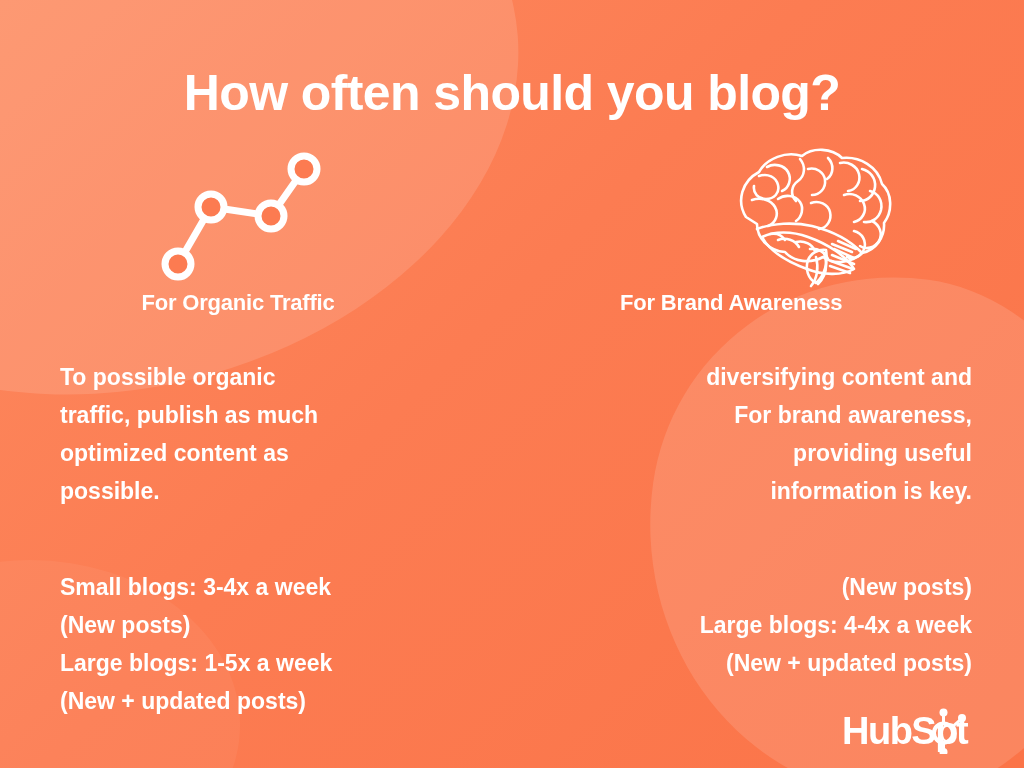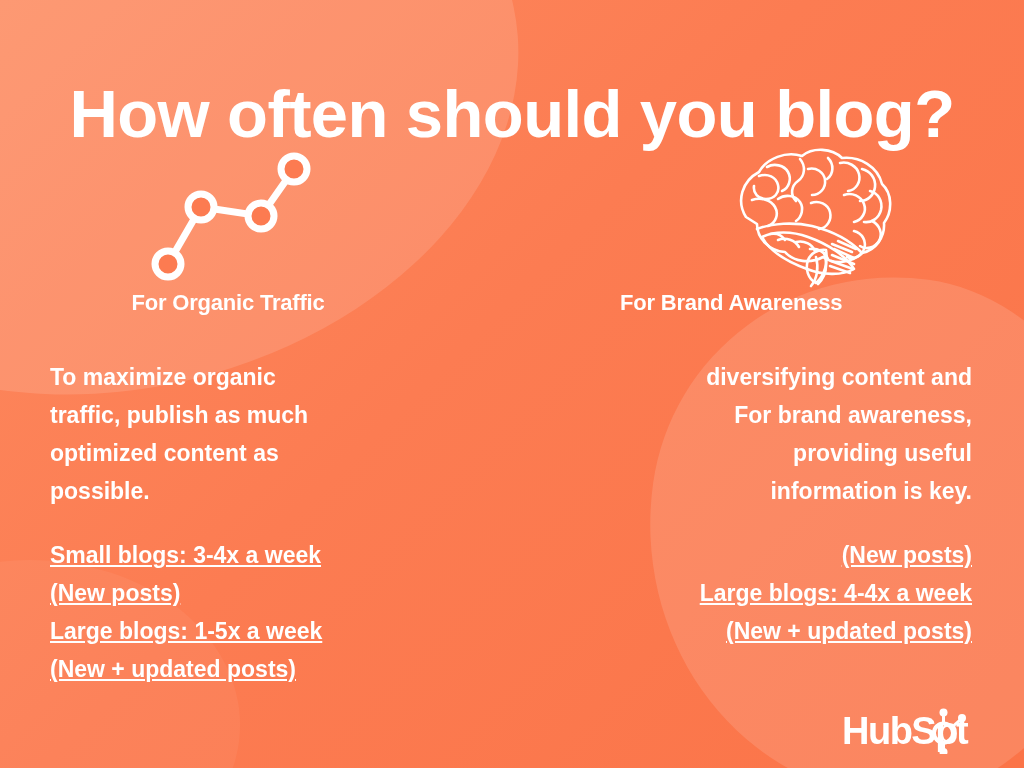--- a/index.html
+++ b/index.html
@@ -57,33 +57,33 @@
   }
 
   
   .title {
     position: absolute;
     left: 0;
     top: 32px;
     width: 1024px;
     text-align: center;
     color: #FFFFFF;
-    font-size: 67px;
+    font-size: 50px;
     font-weight: bold;
     letter-spacing: -0.6px;
     line-height: 1.1;
   }
 
   
   .column {
     position: absolute;
     top: 140px;
     width: 400px;
   }
-  .column-left  { left: 50px;  text-align: left;  }
+  .column-left  { left: 60px;  text-align: left;  }
   .column-right { left: 572px; text-align: right; }
 
   .icon-wrap {
     height: 150px;
     position: relative;
   }
   .icon-left  { text-align: left;  }
   .icon-right { text-align: right; }
 
   .icon-left svg  { position: absolute; left: 96px; top: 6px; }
@@ -102,21 +102,21 @@
 
   .body-copy {
     color: #FFFFFF;
     font-size: 23px;
     font-weight: bold;
     line-height: 38px;
     margin: 0;
     padding: 0;
   }
   .block-advice { margin-top: 42px; }
-  .block-stats  { margin-top: 26px; text-decoration: underline; }
+  .block-stats  { margin-top: 58px; }
 
   .body-copy .line { display: block; white-space: nowrap; }
 
   
   .logo {
     position: absolute;
     right: 22px;
     bottom: 14px;
     height: 46px;
   }
@@ -146,21 +146,21 @@
           <circle cx="55" cy="61" r="13"></circle>
           <circle cx="115" cy="70" r="13"></circle>
           <circle cx="148" cy="23" r="13"></circle>
         </g>
       </svg>
     </div>
 
     <div class="col-heading">For Organic Traffic</div>
 
     <div class="body-copy block-advice">
-      <span class="line">To maximize organic</span>
+      <span class="line">To possible organic</span>
       <span class="line">traffic, publish as much</span>
       <span class="line">optimized content as</span>
       <span class="line">possible.</span>
     </div>
 
     <div class="body-copy block-stats">
       <span class="line">Small blogs: 3-4x a week</span>
       <span class="line">(New posts)</span>
       <span class="line">Large blogs: 1-5x a week</span>
       <span class="line">(New + updated posts)</span>

